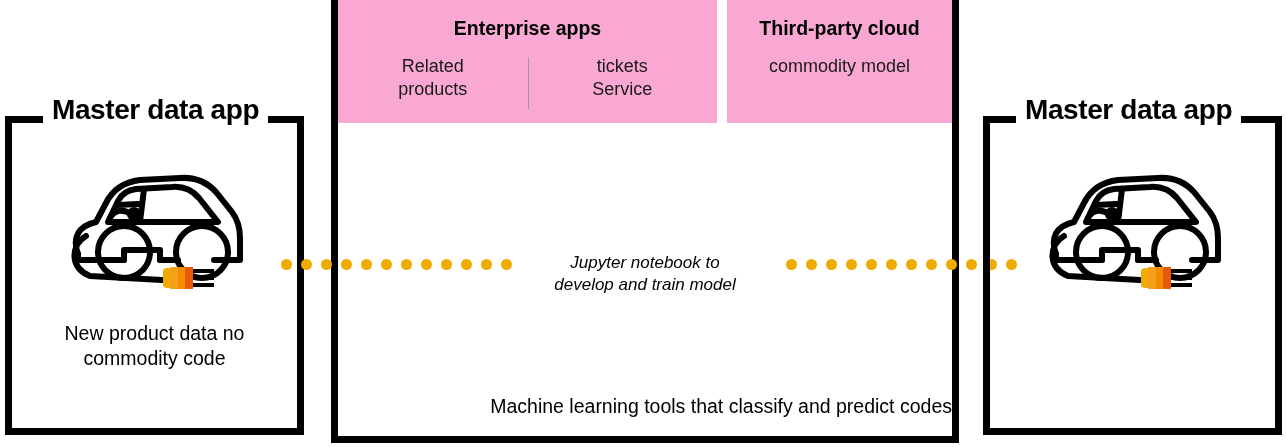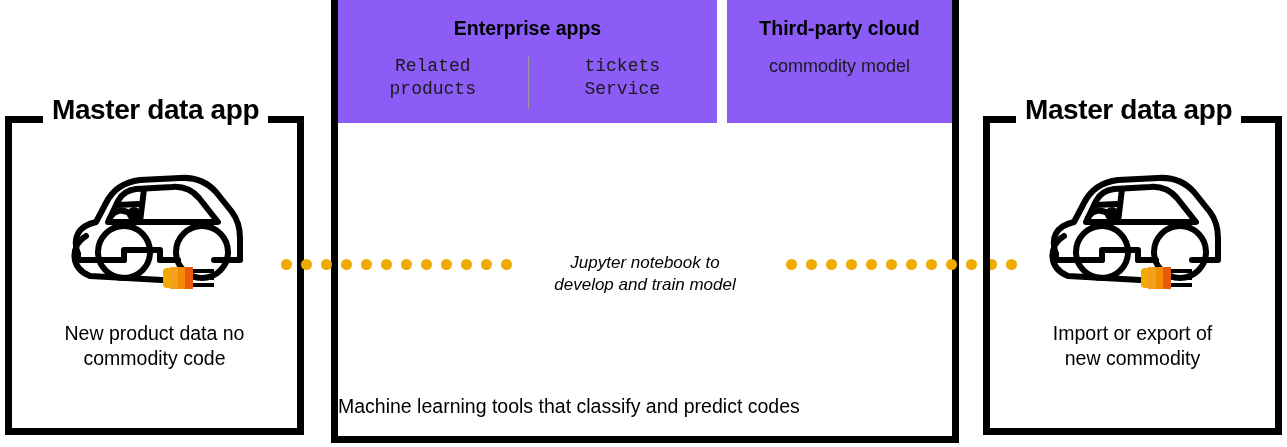--- a/index.html
+++ b/index.html
@@ -39,48 +39,48 @@
 
   
   .center{
     position:absolute;left:331px;top:0px;width:628px;height:443px;
     border-left:7px solid #000;border-right:7px solid #000;border-bottom:7px solid #000;
     box-sizing:border-box;background:#fff;
   }
   .center-top-bar{position:absolute;left:331px;top:0;width:628px;height:6px;background:#000;}
 
   .grey-row{position:absolute;left:338px;top:6px;width:614px;height:123px;display:flex;}
-  .grey-box{background:#8b5cf6;height:100%;box-sizing:border-box;position:relative;}
+  .grey-box{background:#f9a8d4;height:100%;box-sizing:border-box;position:relative;}
   .grey-ent{width:379px;}
   .grey-gap{width:10px;background:#fff;}
   .grey-tpc{width:225px;}
 
   .grey-head{
     position:absolute;left:0;right:0;top:19px;text-align:center;
     font-weight:bold;font-size:19.5px;line-height:1;
   }
-  .sub-row{position:absolute;left:0;right:0;top:55px;display:flex;align-items:flex-end;font-family:Liberation Mono, monospace;}
+  .sub-row{position:absolute;left:0;right:0;top:55px;display:flex;align-items:flex-end;}
   .sub-cell{
     flex:1;text-align:center;font-size:18px;line-height:1.3;color:#1a1a1a;
     padding:0 4px;box-sizing:border-box;position:relative;
   }
   .sub-cell + .sub-cell::before{
     content:"";position:absolute;left:0;top:2px;height:52px;width:1px;background:#9a9a9a;
   }
   .tpc-sub{
     position:absolute;left:0;right:0;top:55px;text-align:center;
     font-size:18px;line-height:1.3;color:#1a1a1a;
   }
 
   .jupyter-label{
     position:absolute;left:0;right:0;top:252px;text-align:center;
     font-size:17px;line-height:1.3;font-style:italic;
   }
   .ml-label{
-    position:absolute;left:0;right:0;top:395px;text-align:left;
+    position:absolute;left:0;right:0;top:395px;text-align:right;
     font-size:19.5px;line-height:1.2;
   }
 
   
   .dots{position:absolute;top:258px;height:12px;display:flex;align-items:center;}
   .dots-left{left:281px;}
   .dots-right{left:786px;}
   .dot{width:11px;height:11px;border-radius:50%;background:#f0ab00;margin-right:9px;}
   .dot:last-child{margin-right:0;}
 </style>
@@ -241,19 +241,15 @@
           <rect x="123" y="99" width="8" height="22" fill="#e8590c"></rect>
         </g>
         <g stroke="#000" stroke-width="4" stroke-linecap="butt">
           <line x1="131" y1="103" x2="152" y2="103"></line>
           <line x1="131" y1="110" x2="152" y2="110"></line>
           <line x1="131" y1="117" x2="152" y2="117"></line>
         </g>
       </svg>
     </div>
 
-    <div class="panel-caption">
-      <div>Import or export of</div>
-      <div>new commodity</div>
-    </div>
   </div>
 
 </div>
 
 </body></html>

